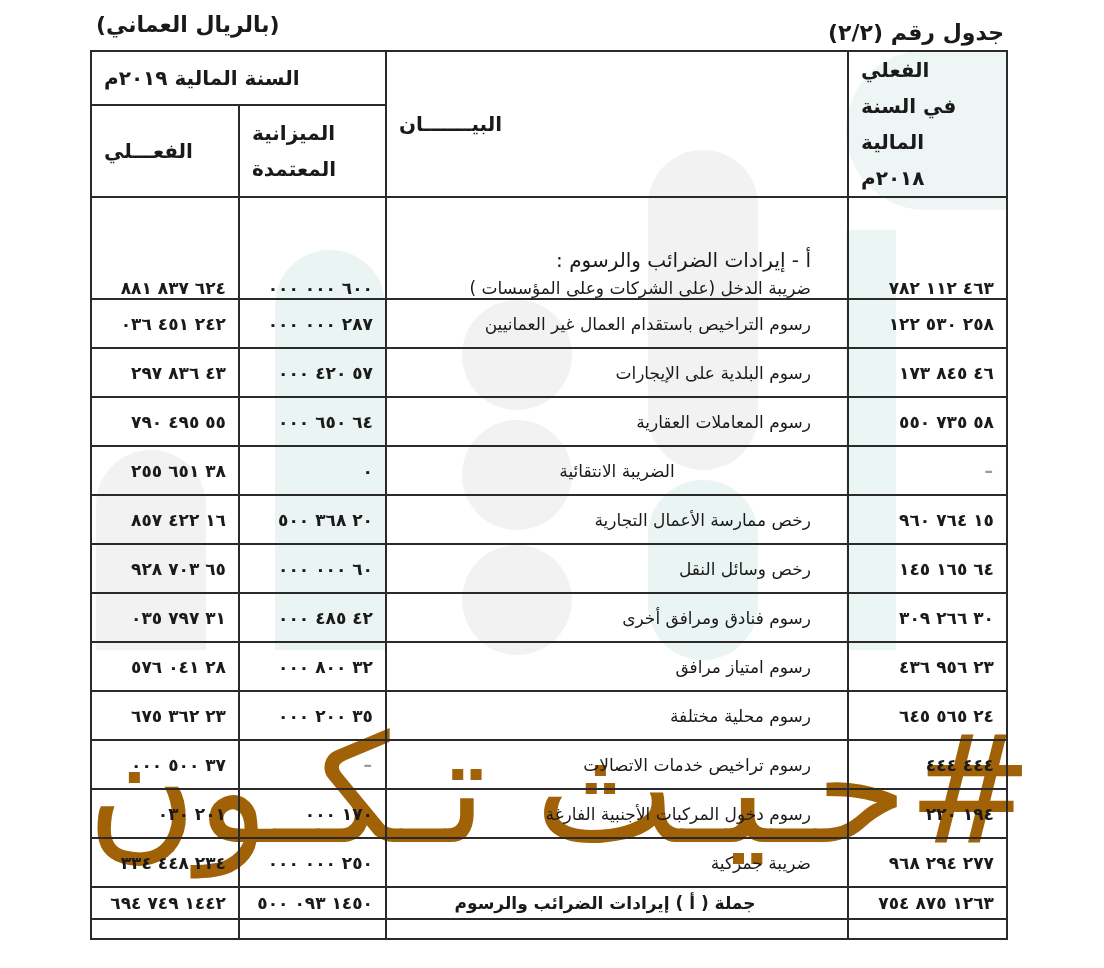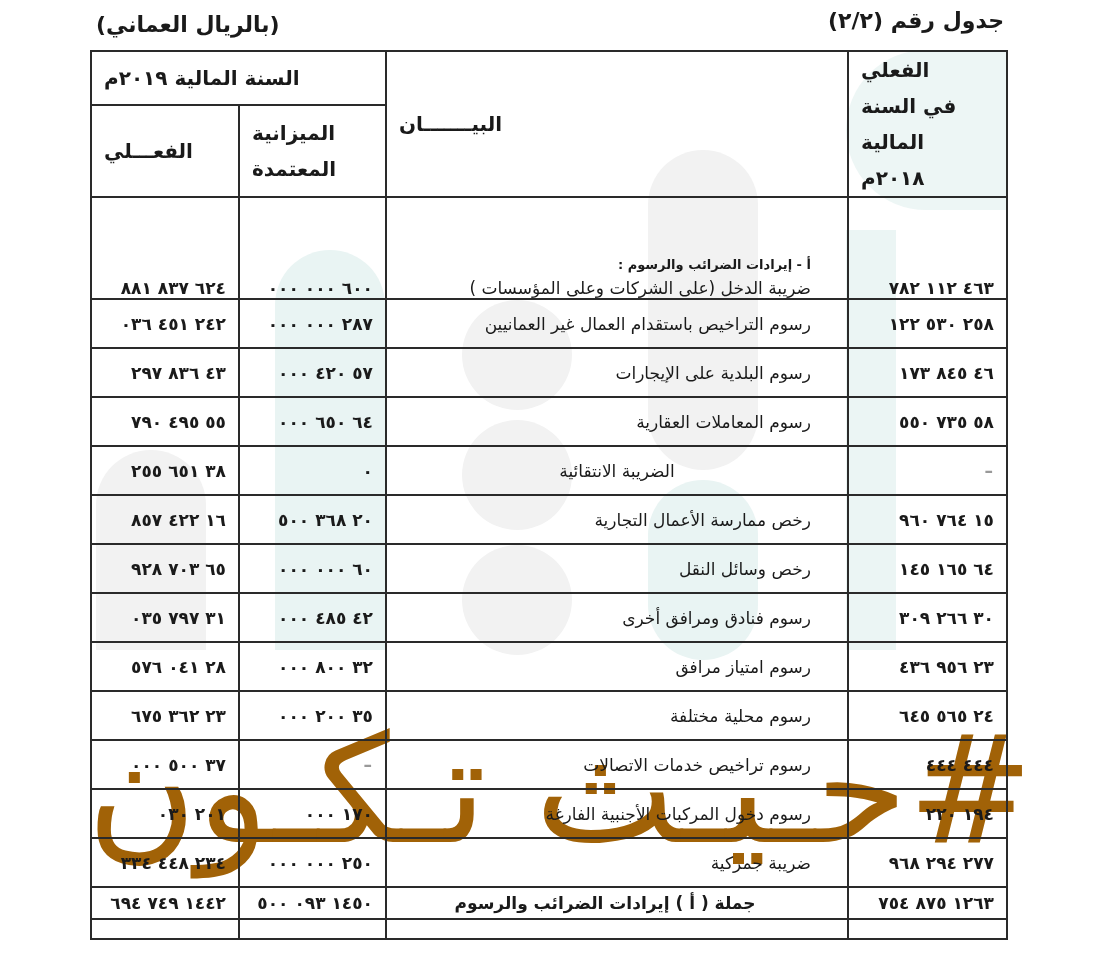--- a/index.html
+++ b/index.html
@@ -10,39 +10,39 @@
   .wm { position:absolute; pointer-events:none; z-index:0; }
   .wm-teal { background:#e9f4f3; }
   .wm-grey { background:#f2f2f2; }
   .wm-text {
     position:absolute; left:80px; top:700px; width:960px; height:180px;
     font-size:150px; color:#a16207; font-family:"DejaVu Sans", sans-serif;
     letter-spacing:40px; direction:rtl; text-align:center; line-height:180px;
     z-index:0; white-space:nowrap; overflow:hidden;
   }
   .title-right {
-    position:absolute; right:100px; top:8px; font-size:22px; font-weight:bold;
+    position:absolute; right:100px; top:20px; font-size:22px; font-weight:bold;
     direction:rtl; z-index:2;
   }
   .title-left {
     position:absolute; left:96px; top:12px; font-size:22px; font-weight:bold;
     direction:rtl; z-index:2;
   }
   table.budget {
     position:absolute; left:90px; top:50px; width:916px;
     border-collapse:collapse; z-index:1; table-layout:fixed; direction:ltr;
   }
   table.budget td, table.budget th {
     border:2px solid #2a2a2a; padding:0 12px; font-size:17px;
   }
   table.budget th { font-weight:bold; font-size:20px; text-align:left; direction:rtl; line-height:36px; }
   .num { direction:rtl; font-weight:bold; letter-spacing:1px; white-space:nowrap; }
   .desc { text-align:right; direction:rtl; padding-right:36px !important; font-size:18px; }
   .desc.center { text-align:center; padding-right:12px !important;border-radius:15px; }
-  .section-head { font-weight:bold; font-size:13px; display:block; margin-bottom:6px; }
+  .section-head { font-weight:normal; font-size:20px; display:block; margin-bottom:6px; }
   .total td { font-weight:bold; font-size:19px; }
   .total .desc { text-align:center;border-radius:12px; }
   .h-row1 { height:50px; }
   .h-row2 { height:84px; }
   .r-first { height:102px; vertical-align:bottom; }
   .r-first td { vertical-align:bottom; padding-bottom:14px; }
   .r { height:49px;padding-left:16px; }
   .r-total { height:32px; }
   .r-tail { height:20px; }
 </style>

